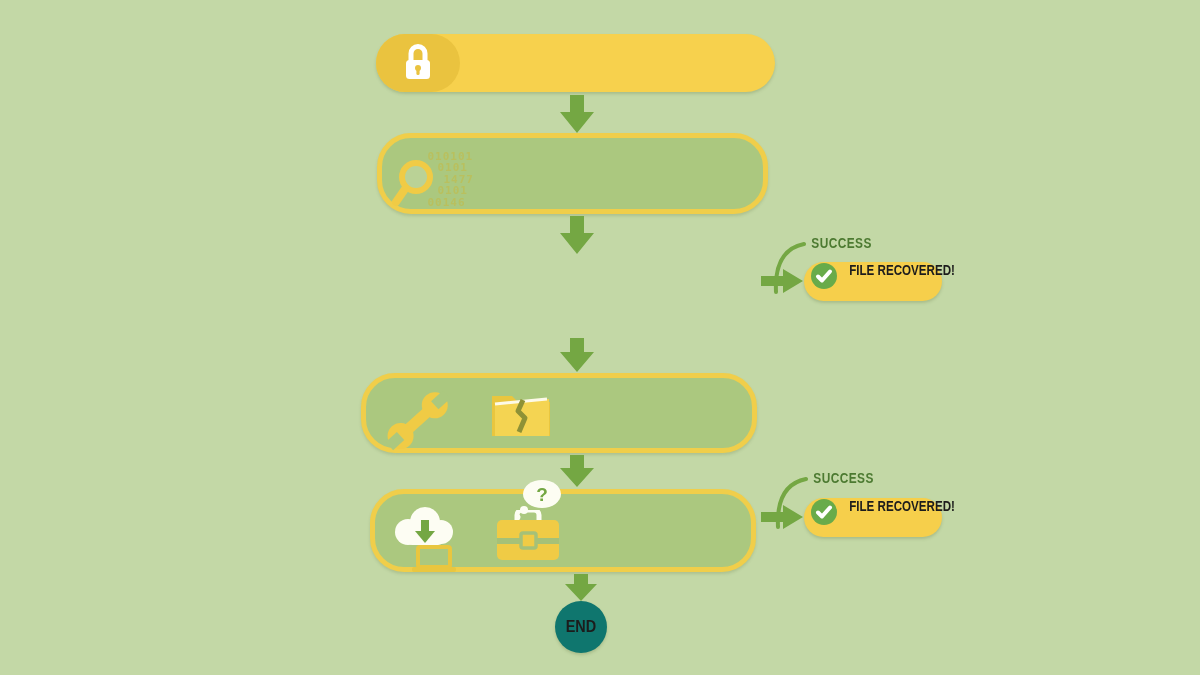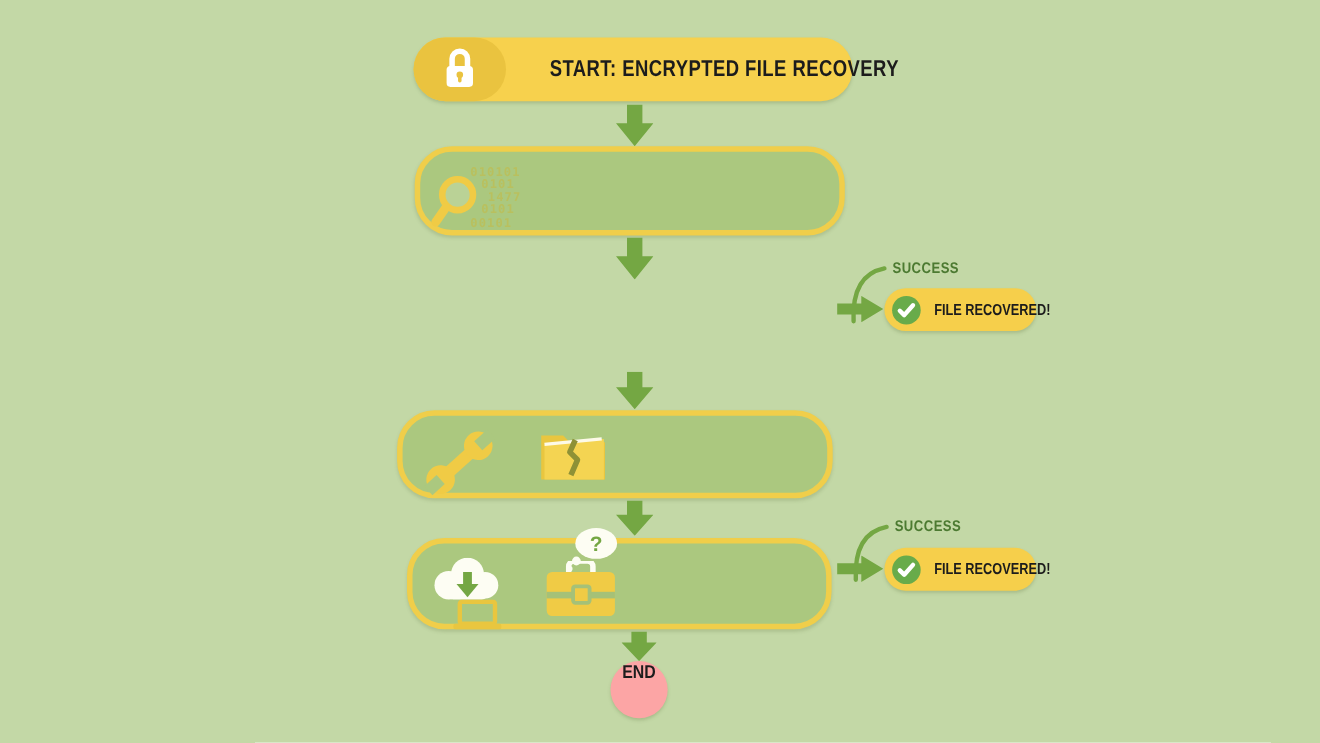--- a/index.html
+++ b/index.html
@@ -30,33 +30,33 @@
     box-sizing:border-box; display:flex; align-items:center;
     box-shadow:0 2px 3px rgba(90,110,60,.2);
   }
   .step-label{
     flex:1; text-align:center; font-weight:800; font-size:21px; color:#162112; letter-spacing:.5px;
   }
   .icon-zone-left{width:104px; display:flex; align-items:center; justify-content:center; flex:none;margin-top:16px;}
   .icon-zone-right{width:104px; display:flex; align-items:center; justify-content:center; flex:none; position:relative;}
   .end-circle{
     position:absolute; left:555px; top:601px; width:52px; height:52px; border-radius:50%;
-    background:#fca5a5; display:flex; justify-content:center;
+    background:#0f766e; display:flex; align-items:center; justify-content:center;
     font-weight:800; font-size:17px; color:#1c1c1c;
     box-shadow:0 2px 3px rgba(90,110,60,.25);
   }
   
   .down-arrow{position:absolute;}
   
   .success-label{
     position:absolute; font-weight:800; font-size:14px; color:#4c7a31; letter-spacing:.5px;
   }
   .badge{
     position:absolute; width:138px; height:39px; background:#f6cf4b; border-radius:20px;
-    display:flex; align-items:center;
+    display:flex; align-items:flex-start;
     box-shadow:0 2px 3px rgba(90,110,60,.25);
   }
   .badge-check{flex:none; margin-left:6px; display:flex;}
   .badge-label{flex:1; text-align:center; font-weight:800; font-size:14.5px; color:#1c1c1c; margin-left:-2px;}
   
   .mag-binary{position:relative; width:88px; height:62px;}
   .binary-col{
     position:absolute; right:4px; top:0; text-align:left;
     font-family:"DejaVu Sans Mono", monospace; font-weight:700; font-size:11px; line-height:11.5px;
     color:#b9c05e; letter-spacing:1px;
@@ -73,36 +73,35 @@
 
   <div class="start-box">
     <div class="start-icon-wrap">
       <svg width="34" height="42" viewBox="0 0 34 42">
         <path d="M10 19 V11.5 a7 7 0 0 1 14 0 V19" fill="none" stroke="#ffffff" stroke-width="5" stroke-linecap="round"></path>
         <rect x="5" y="18" width="24" height="19" rx="3.5" fill="#ffffff"></rect>
         <circle cx="17" cy="26" r="3" fill="#eac33f"></circle>
         <rect x="15.4" y="27" width="3.2" height="6" rx="1.5" fill="#eac33f"></rect>
       </svg>
     </div>
-    <div class="start-label"><span class="cond">START: ENCRYPTED FILE RECOVERY</span></div>
   </div>
 
   <svg class="down-arrow" style="left:560px; top:95px;" width="34" height="38" viewBox="0 0 34 38">
     <polygon points="10,0 24,0 24,17 34,17 17,38 0,17 10,17" fill="#74a743"></polygon>
   </svg>
 
   <div class="step-box" style="left:377px; top:133px; width:391px; height:81px;">
     <div class="icon-zone-left">
       <div class="mag-binary">
         <div class="binary-col">
           <div>010101</div>
           <div style="padding-left:10px">0101</div>
           <div style="padding-left:16px">1477</div>
           <div style="padding-left:10px">0101</div>
-          <div>00101</div>
+          <div>00146</div>
         </div>
         <svg class="mag-svg" width="52" height="54" viewBox="0 0 52 54">
           <circle cx="24" cy="20" r="14" fill="rgba(255,255,255,0.18)" stroke="#f0cb45" stroke-width="6"></circle>
           <line x1="13" y1="32" x2="4" y2="45" stroke="#f0cb45" stroke-width="8" stroke-linecap="round"></line>
         </svg>
       </div>
     </div>
     <div style="width:30px; flex:none;"></div>
   </div>
 

